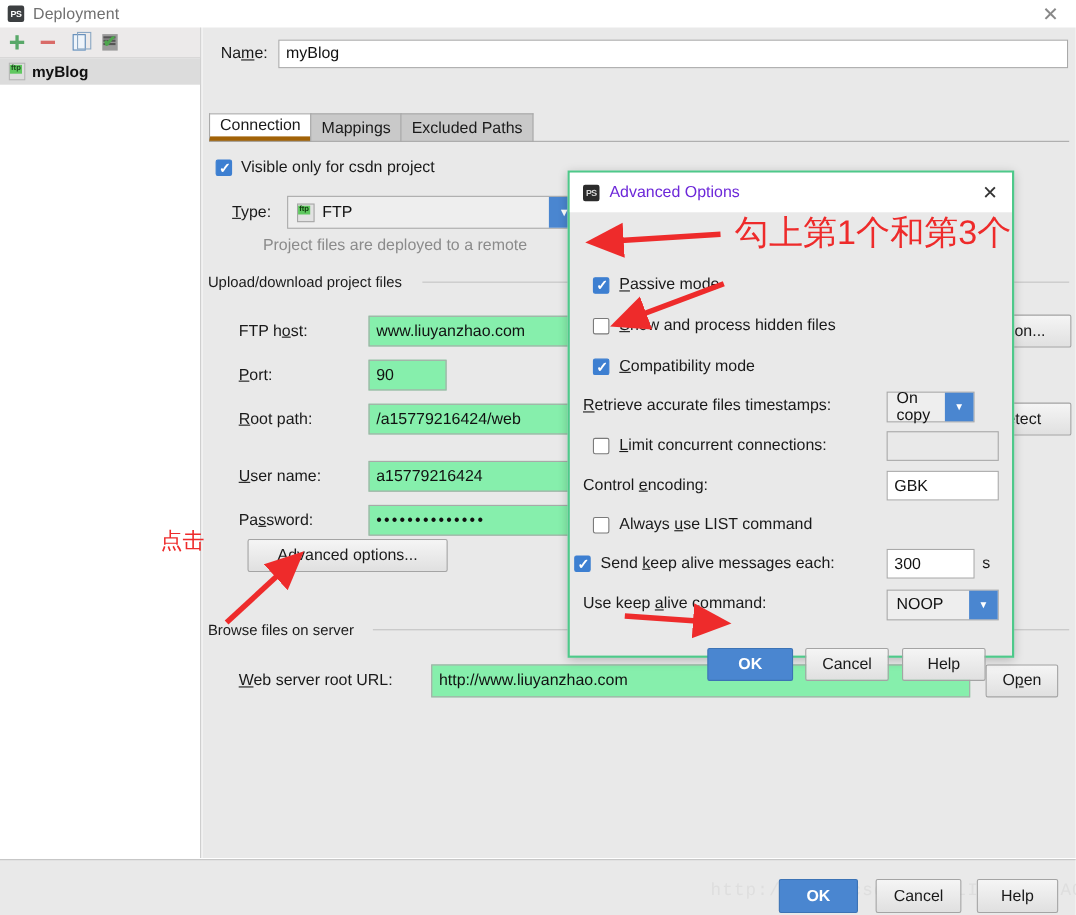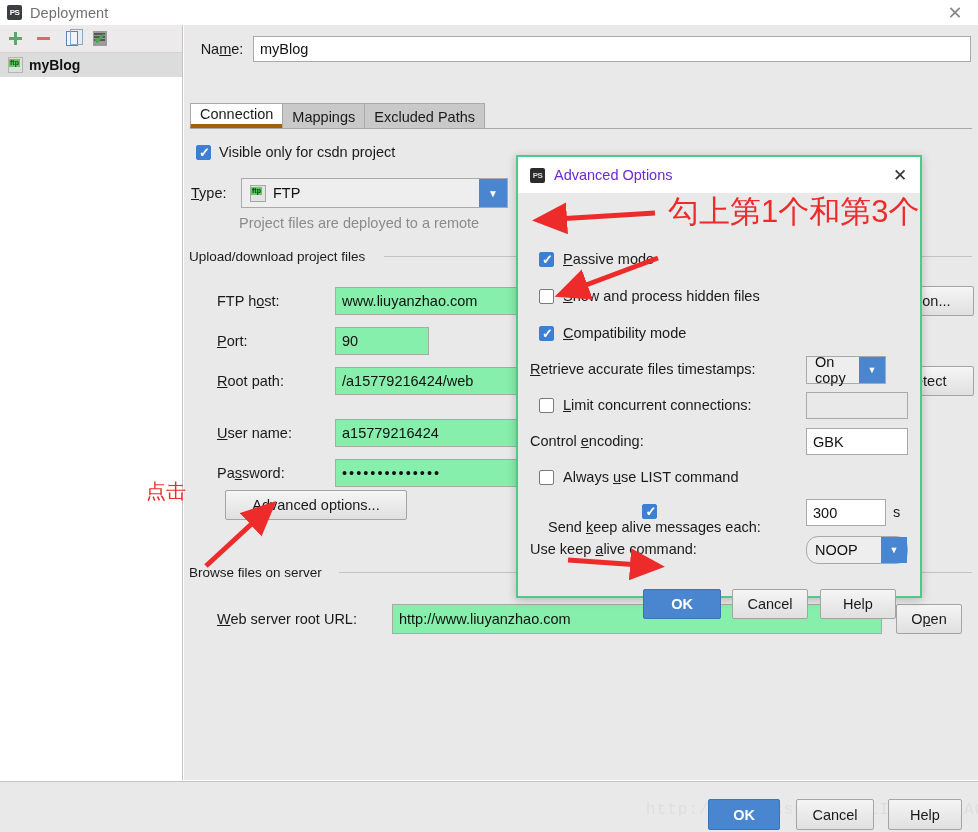--- a/index.html
+++ b/index.html
@@ -148,21 +148,21 @@
   .visible-row {
     position: absolute; left: 12px; top: 119px;
     display: flex; align-items: center; gap: 8px;
   }
   .visible-row .lbl { font-size: 14.5px; color: #1a1a1a; }
 
   .type-row {
     position: absolute; left: 7px; top: 153px;
     display: flex; align-items: center;
   }
-  .type-label { font-size: 14.5px; color: #1a1a1a; width: 50px; }
+  .type-label { font-size: 14.5px; color: #1a1a1a; width: 50px; margin-left: 20px; }
   .combo {
     height: 30px; border: 1px solid #a9a9a9; background: #eeeeee;
     display: flex; align-items: center; position: relative;
   }
   .combo .val {
     font-size: 14.5px; color: #111; padding-left: 8px;
     display: flex; align-items: center; gap: 7px; flex: 1;
   }
   .combo .arrowbtn {
     width: 28px; height: 28px; background: #4a86d0;
@@ -349,21 +349,21 @@
 
     <div class="group-title" style="left:5px; top:224px;">Upload/download project files</div>
     <div class="group-line" style="left:200px; top:231px; width:588px;"></div>
 
     <div class="field-row" style="left:33px; top:262px;">
       <div class="field-label" style="width:118px">FTP h<u>o</u>st:</div>
       <input class="field-input" style="width: 330px;" value="www.liuyanzhao.com">
     </div>
     <div class="field-row" style="left:33px; top:302px;">
       <div class="field-label" style="width:118px"><u>P</u>ort:</div>
-      <input class="field-input" style="width: 94px;" value="90">
+      <input class="field-input" style="width: 71px;" value="90">
     </div>
     <div class="field-row" style="left:33px; top:342px;">
       <div class="field-label" style="width:118px"><u>R</u>oot path:</div>
       <input class="field-input" style="width: 330px;" value="/a15779216424/web">
     </div>
     <div class="field-row" style="left:33px; top:394px;">
       <div class="field-label" style="width:118px"><u>U</u>ser name:</div>
       <input class="field-input" style="width: 330px;" value="a15779216424">
     </div>
     <div class="field-row" style="left:33px; top:434px;">
@@ -434,31 +434,31 @@
       <div class="m-row" style="left:12px; top:240px;">
         <div class="m-lbl">Control <u>e</u>ncoding:</div>
       </div>
       <input class="m-input" style="position: absolute; left: 288px; top: 235px; width: 102px;" value="GBK">
 
       <div class="m-row" style="left:21px; top:276px;">
         <div class="chk"></div>
         <div class="m-chk-lbl">Always <u>u</u>se LIST command</div>
       </div>
 
-      <div class="m-row" style="left:21px; top:311px;flex-direction:column;">
+      <div class="m-row" style="left:4px; top:311px;">
         <div class="chk on"></div>
         <div class="m-chk-lbl">Send <u>k</u>eep alive messages each:</div>
       </div>
       <input class="m-input" style="position: absolute; left: 288px; top: 306px; width: 80px;" value="300">
       <div style="position:absolute; left:375px; top:311px; font-size:14.5px; color:#1a1a1a;">s</div>
 
       <div class="m-row" style="left:12px; top:348px;">
         <div class="m-lbl">Use keep <u>a</u>live command:</div>
       </div>
-      <div class="m-combo" style="position:absolute; left:288px; top:343px; width:102px;border-radius:12px;">
+      <div class="m-combo" style="position:absolute; left:288px; top:343px; width:102px;">
         <div class="val">NOOP</div>
         <div class="arrowbtn">▼</div>
       </div>
 
       <div class="btn primary" style="position:absolute; left:125px; top:396px; width:78px; height:30px;">OK</div>
       <div class="btn" style="position:absolute; left:214px; top:396px; width:76px; height:30px;">Cancel</div>
       <div class="btn" style="position:absolute; left:302px; top:396px; width:76px; height:30px;">Help</div>
     </div>
   </div>
 

